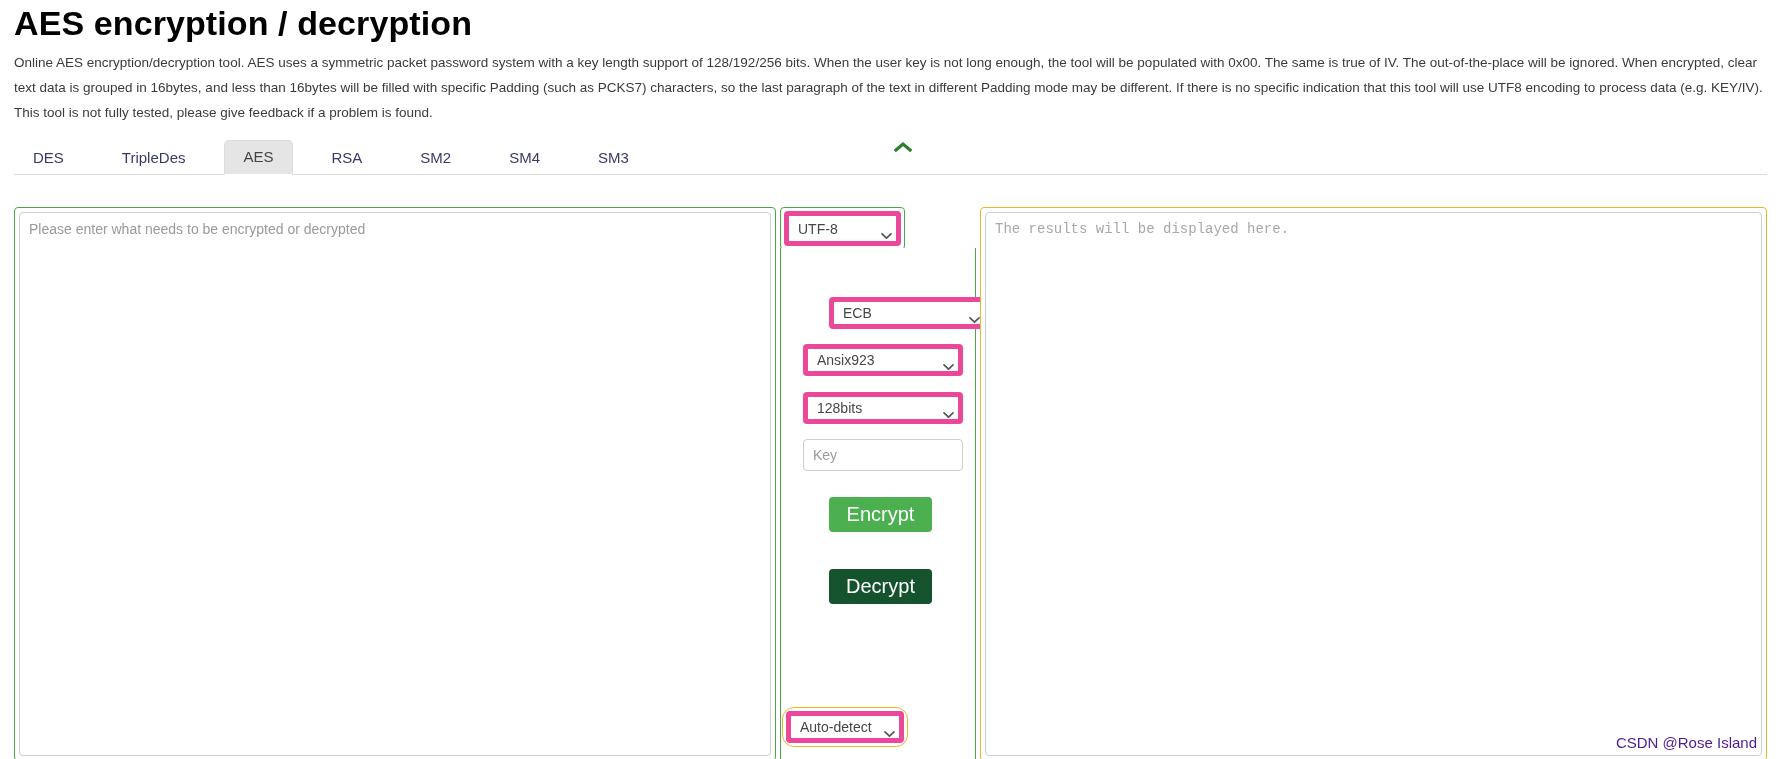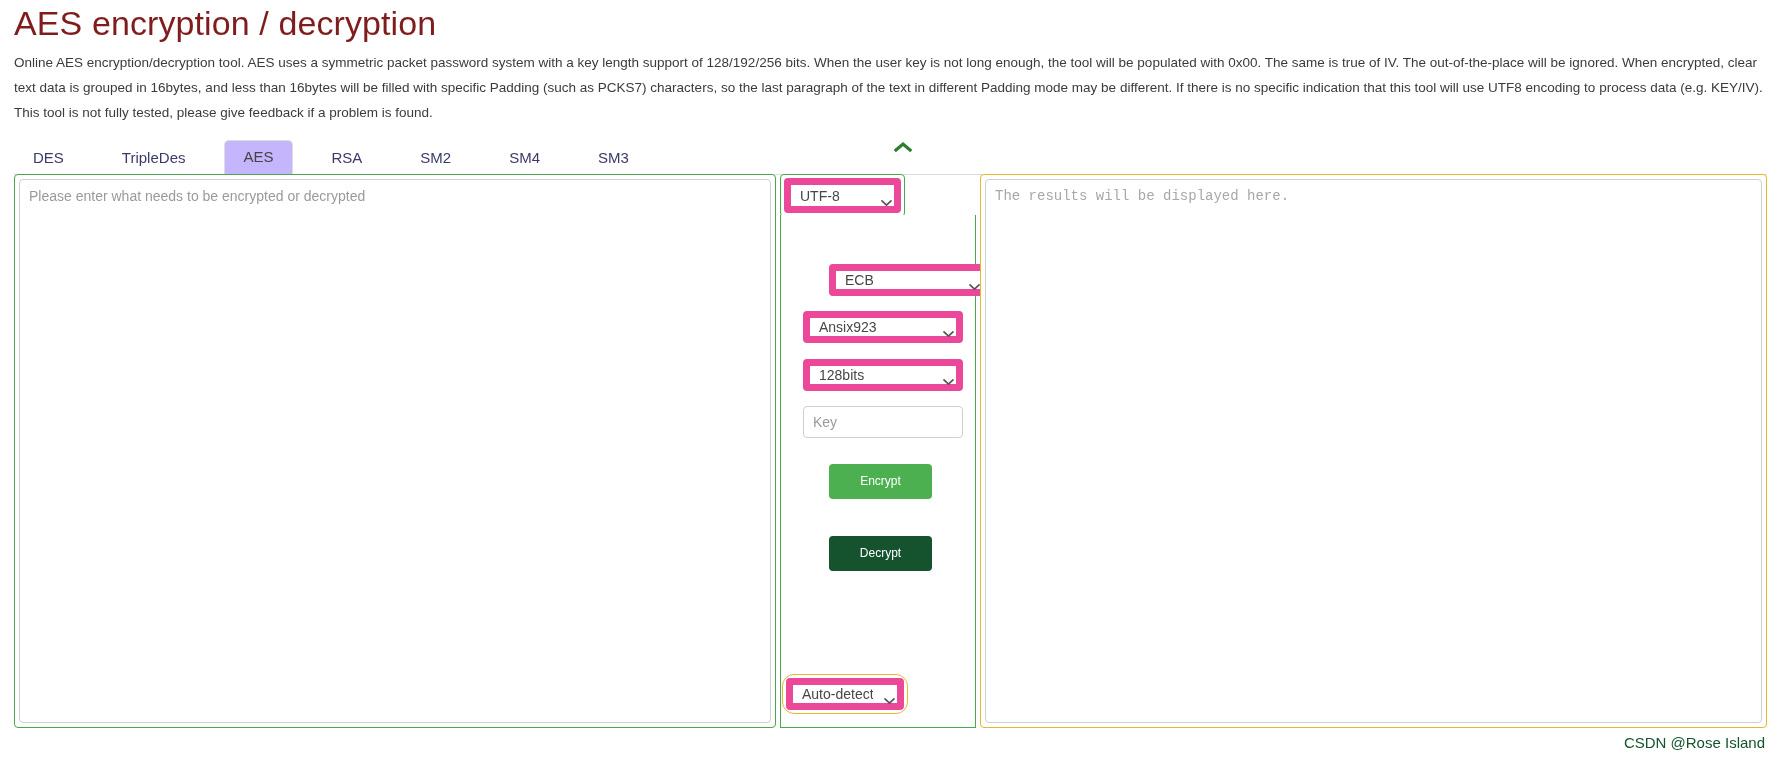--- a/index.html
+++ b/index.html
@@ -19,22 +19,22 @@
     height: 759px;
     background: #fff;
   }
 
   
   .page-title {
     position: absolute;
     left: 14px;
     top: 2px;
     font-size: 34px;
-    font-weight: 400;
-    color: #7f1d1d;
+    font-weight: 700;
+    color: #000000;
     letter-spacing: 0.1px;
     line-height: 42px;
     margin: 0;
     white-space: nowrap;
   }
 
   
   .page-desc {
     position: absolute;
     left: 14px;
@@ -67,21 +67,21 @@
     border: 1px solid transparent;
     border-bottom: none;
     position: relative;
     top: 1px;
     cursor: pointer;
     white-space: nowrap;
     background: transparent;
   }
   .tab.active {
     color: #444;
-    background: #c4b5fd;
+    background: #e5e5e5;
     border: 1px solid #dddddd;
     border-bottom: 1px solid #ffffff;
     border-top-left-radius: 5px;
     border-top-right-radius: 5px;
   }
 
   
   .collapse-chevron {
     position: absolute;
     left: 890px;
@@ -91,21 +91,21 @@
     cursor: pointer;
     display: flex;
     align-items: center;
     justify-content: center;
   }
 
   
   .main-area {
     position: absolute;
     left: 0;
-    top: 169px;
+    top: 202px;
     width: 1413px;
     height: 555px;
     padding-left: 32px;
   }
 
   
   .input-panel {
     position: absolute;
     left: 14px;
     top: 5px;
@@ -161,21 +161,21 @@
     border-right: 1px solid #4ca64c;
     border-bottom: 1px solid #4ca64c;
     border-top: none;
     background: #fff;
   }
 
   .sel {
     -webkit-appearance: none;
     -moz-appearance: none;
     appearance: none;
-    border: 7px solid #ec4899;
+    border: 5px solid #ec4899;
     border-radius: 4px;
     background-color: #fff;
     font-family: "Liberation Sans", sans-serif;
     font-size: 14px;
     color: #464646;
     padding: 0 24px 0 9px;
     outline: none;
     cursor: pointer;
     line-height: normal;
   }
@@ -217,21 +217,21 @@
     background: #fff;
   }
   .key-input::placeholder { color: #9a9a9a; }
 
   .btn {
     position: absolute;
     border: none;
     border-radius: 4px;
     color: #fff;
     font-family: "Liberation Sans", sans-serif;
-    font-size: 12px;
+    font-size: 20px;
     cursor: pointer;
     left: 48px;
     width: 103px;
     height: 35px;
     line-height: 35px;
     padding: 0;
     text-align: center;
   }
   .btn-encrypt { top: 249px; background: #4caf50; }
   .btn-decrypt { top: 303px; background: #14532d; margin-top: 18px; }
@@ -277,24 +277,24 @@
     color: #333;
     padding: 7px 9px;
     background: #fff;
     line-height: 18px;
   }
   .result-textarea::placeholder { color: #a8a8a8; }
 
   
   .watermark {
     position: absolute;
-    right: 16px;
+    right: 24px;
     bottom: 8px;
     font-size: 15px;
-    color: #14532d;
+    color: #4c1d95;
     font-family: "Liberation Sans", sans-serif;
     white-space: nowrap;
     pointer-events: none;
   }
 </style>
 </head>
 <body>
 
 <div class="page">
 

